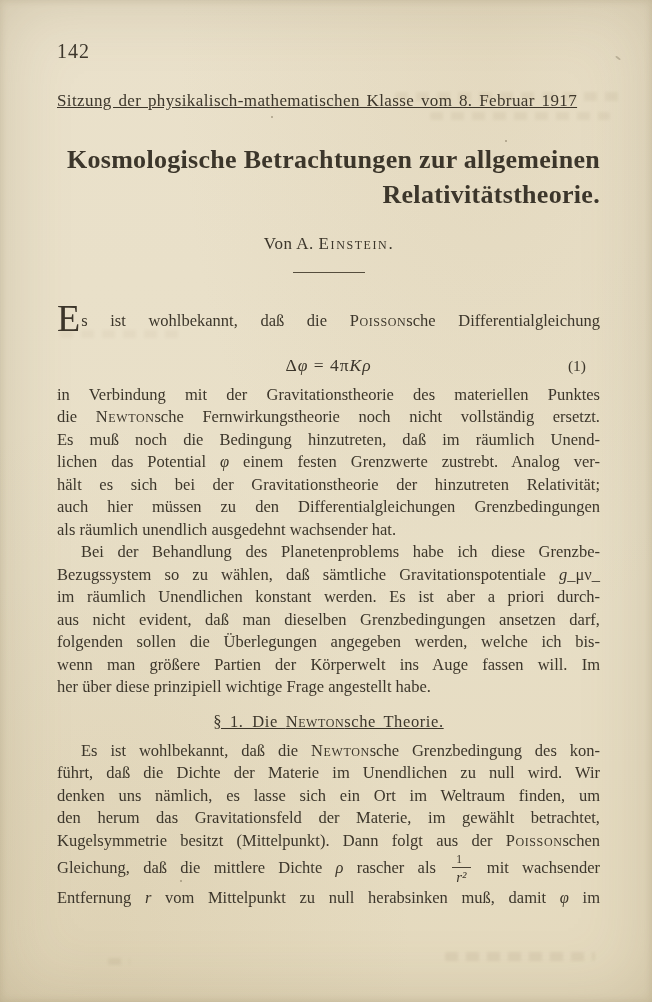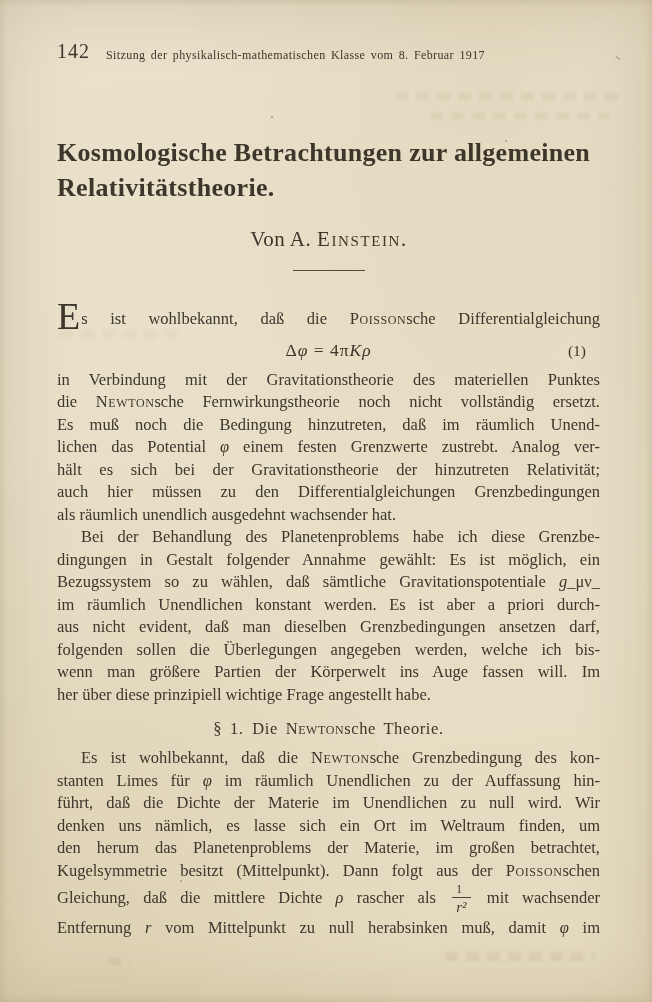--- a/index.html
+++ b/index.html
@@ -10,43 +10,43 @@
     font-family:"Liberation Serif", serif;
     color:#3c362b;
     background:
       radial-gradient(ellipse at 75% 6%, rgba(205,188,150,0.20), transparent 45%),
       radial-gradient(ellipse at 15% 95%, rgba(190,172,132,0.18), transparent 40%),
       linear-gradient(175deg,#eae1cb 0%,#e8dfc7 55%,#e4d9bd 100%);
     box-shadow: inset 0 0 70px rgba(120,100,60,0.22), inset 0 0 8px rgba(110,92,58,0.18);
   }
   .inner{padding:40px 52px 0 57px;}
   
-  .hdr{display:flex;align-items:flex-end;gap:16px;}
+  .hdr{display:flex;align-items:flex-start;gap:28px;flex-direction:column;}
   .pagenum{font-size:20px;letter-spacing:1px;}
-  .runhead{font-size:12px;letter-spacing:0.4px;word-spacing:2px;}
+  .runhead{font-size:17px;letter-spacing:0.4px;word-spacing:2px;text-decoration:underline;}
   
-  .title{margin-top:72px;text-align:left;font-weight:bold;font-size:26px;line-height:35px;letter-spacing:0.3px;white-space:nowrap;}
-  .byline{margin-top:22px;text-align:center;font-size:21px;letter-spacing:0.5px;}
+  .title{margin-top:31px;text-align:right;font-weight:bold;font-size:26px;line-height:35px;letter-spacing:0.3px;white-space:nowrap;}
+  .byline{margin-top:22px;text-align:center;font-size:17px;letter-spacing:0.5px;}
   .byline .sc{letter-spacing:1.6px;}
   .rule{width:72px;border:0;border-top:1.4px solid #554d3d;margin:18px auto 0;}
   
   .bodytext{margin-top:32px;font-size:16.5px;}
   .bline{text-align:justify;text-align-last:justify;line-height:22.5px;min-height:22.5px;}
   .lastline{text-align-last:left;}
   [data-justify-last] .lastline{text-align-last:justify;}
   .indent{text-indent:24px;}
   .sc{font-variant:small-caps;letter-spacing:0.6px;}
   .it{font-style:italic;}
   .initial{font-size:38px;line-height:26px;vertical-align:-5px;margin-right:1px;}
   .opening{text-align:justify;text-align-last:justify;}
   
-  .eqrow{position:relative;text-align:center;font-size:17.5px;letter-spacing:1px;margin:6px 0 6px;line-height:26px;}
+  .eqrow{position:relative;text-align:center;font-size:17.5px;letter-spacing:1px;margin:19px 0 6px;line-height:26px;}
   .eqnum{position:absolute;right:14px;top:1px;font-size:15.5px;letter-spacing:0;}
   
-  .sechead{margin:12px 0 7px;text-align:center;font-size:16.5px;word-spacing:3px;letter-spacing:0.6px;line-height:22px;}
+  .sechead{margin:12px 0 7px;text-align:center;font-size:16.5px;word-spacing:3px;letter-spacing:0.6px;line-height:22px;text-decoration:underline;}
   
   .frac{display:inline-block;vertical-align:-9px;text-align:center;line-height:1;margin:2px 3px;}
   .frac .num{display:block;font-size:11.5px;padding:0 4px 1.5px;}
   .frac .den{display:block;font-size:15px;border-top:1px solid #4a4336;padding:1.5px 4px 0;font-style:italic;}
   
   .ghost{position:absolute;opacity:0.10;filter:blur(1.6px);pointer-events:none;
     background:repeating-linear-gradient(90deg, rgba(130,110,75,0.75) 0 13px, transparent 13px 21px);
     border-radius:2px;}
   .g1{left:395px;top:92px;width:230px;height:9px;}
   .g2{left:430px;top:112px;width:180px;height:8px;}
@@ -106,37 +106,35 @@
           <div class="bline">die <span class="sc">Newton</span>sche Fernwirkungstheorie noch nicht vollständig ersetzt.</div>
           <div class="bline">Es muß noch die Bedingung hinzutreten, daß im räumlich Unend-</div>
           <div class="bline">lichen das Potential <span class="it">φ</span> einem festen Grenzwerte zustrebt. Analog ver-</div>
           <div class="bline">hält es sich bei der Gravitationstheorie der hinzutreten Relativität;</div>
           <div class="bline">auch hier müssen zu den Differentialgleichungen Grenzbedingungen</div>
           <div class="bline lastline">als räumlich unendlich ausgedehnt wachsender hat.</div>
         </div>
 
       <div>
           <div class="bline indent">Bei der Behandlung des Planetenproblems habe ich diese Grenzbe-</div>
-          <div class="bline">dingungen in Gestalt folgender Annahme gewählt: Es ist möglich, ein</div>
           <div class="bline">Bezugssystem so zu wählen, daß sämtliche Gravitationspotentiale <span class="it">g</span>_μν_</div>
           <div class="bline">im räumlich Unendlichen konstant werden. Es ist aber a priori durch-</div>
           <div class="bline">aus nicht evident, daß man dieselben Grenzbedingungen ansetzen darf,</div>
           <div class="bline">folgenden sollen die Überlegungen angegeben werden, welche ich bis-</div>
           <div class="bline">wenn man größere Partien der Körperwelt ins Auge fassen will. Im</div>
           <div class="bline lastline">her über diese prinzipiell wichtige Frage angestellt habe.</div>
         </div>
 
       <div class="sechead">§ 1. Die <span class="sc">Newton</span>sche Theorie.</div>
 
       <div data-justify-last="">
           <div class="bline indent">Es ist wohlbekannt, daß die <span class="sc">Newton</span>sche Grenzbedingung des kon-</div>
-          <div class="bline">stanten Limes für <span class="it">φ</span> im räumlich Unendlichen zu der Auffassung hin-</div>
           <div class="bline">führt, daß die Dichte der Materie im Unendlichen zu null wird. Wir</div>
           <div class="bline">denken uns nämlich, es lasse sich ein Ort im Weltraum finden, um</div>
-          <div class="bline">den herum das Planetenproblems der Materie, im großen betrachtet,</div>
+          <div class="bline">den herum das Gravitationsfeld der Materie, im gewählt betrachtet,</div>
           <div class="bline">Kugelsymmetrie besitzt (Mittelpunkt). Dann folgt aus der <span class="sc">Poisson</span>schen</div>
           <div class="bline">Gleichung, daß die mittlere Dichte <span class="it">ρ</span> rascher als <span class="frac"><span class="num">1</span><span class="den">r²</span></span> mit wachsender</div>
           <div class="bline lastline">Entfernung <span class="it">r</span> vom Mittelpunkt zu null herabsinken muß, damit <span class="it">φ</span> im</div>
         </div>
 
     </div>
   </div>
 </div>
 
 </body></html>

